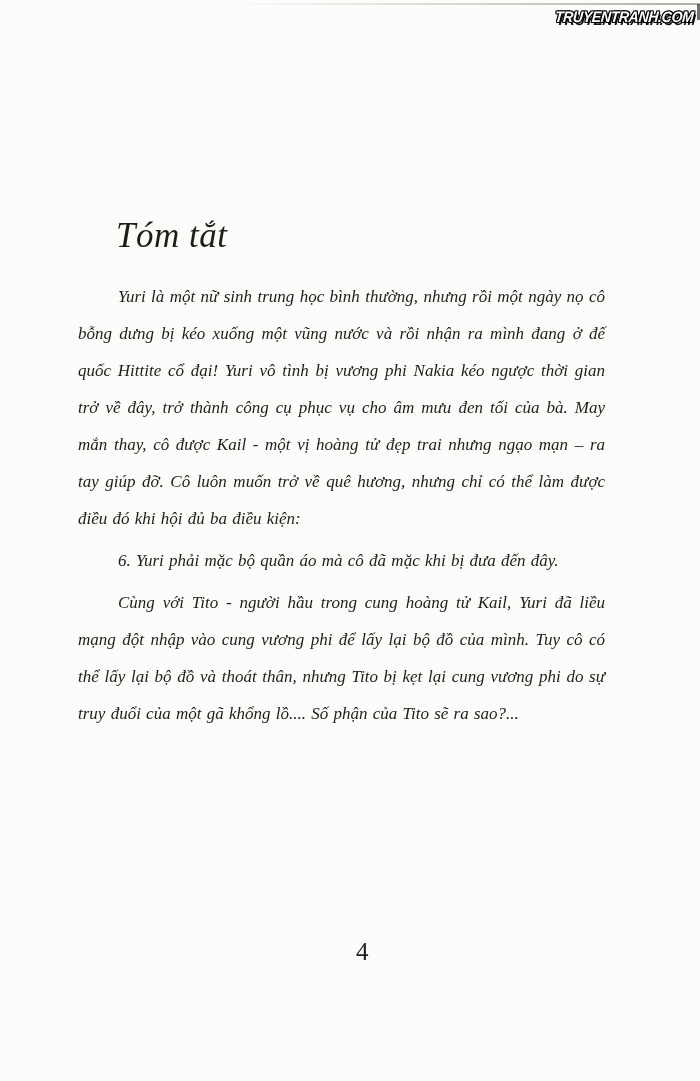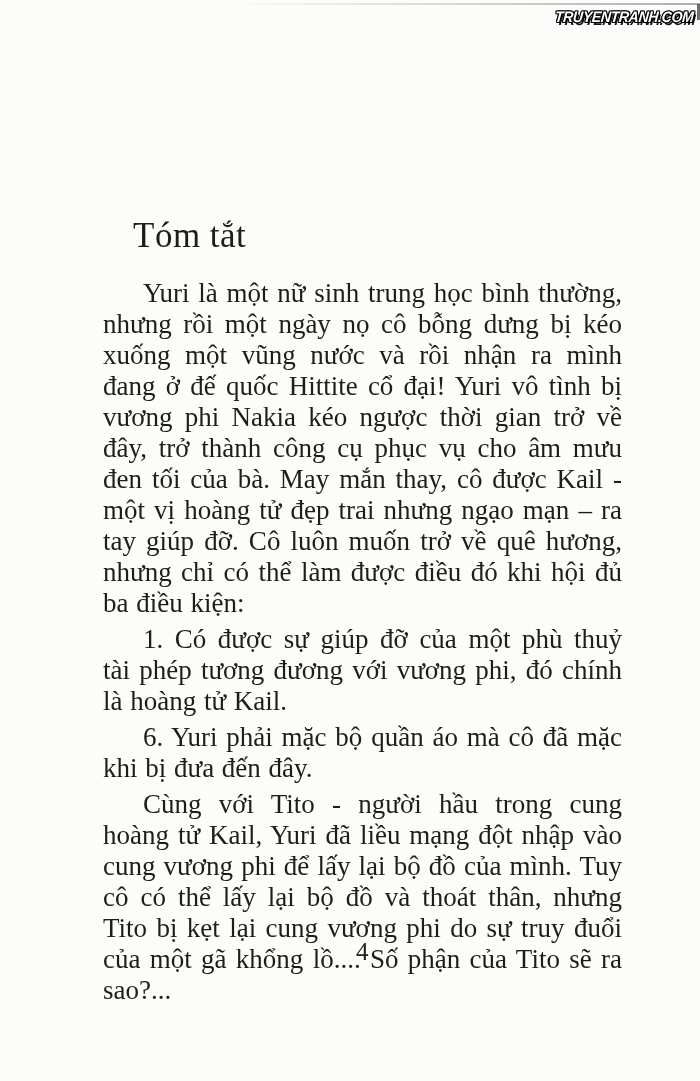--- a/index.html
+++ b/index.html
@@ -35,36 +35,37 @@
     letter-spacing: -0.3px;
     color: #ffffff;
     transform: skewX(-5deg) scaleY(1.08);
     text-shadow:
       1px 0 0 #000, -1px 0 0 #000, 0 1px 0 #000, 0 -1px 0 #000,
       1px 1px 0 #000, -1px -1px 0 #000, 1px -1px 0 #000, -1px 1px 0 #000,
       2px 2px 0 #141414;
   }
   .content {
     position: absolute;
-    left: 95px;
+    left: 78px;
     top: 214px;
     width: 527px;
+    font-style: italic;
   }
   .title {
     margin: 0 0 20px 0;
     padding-left: 38px;
     font-size: 35px;
     font-weight: 400;
     letter-spacing: 0.5px;
     line-height: 44px;
   }
   .para {
-    margin: 0 0 5px 8px;
-    font-size: 27px;
-    line-height: 31px;
+    margin: 0 0 5px 0;
+    font-size: 17px;
+    line-height: 37px;
     text-align: justify;
     text-indent: 40px;
     word-spacing: 1px;
   }
   .page-number {
     position: absolute;
     top: 938px;
     left: 356px;
     font-size: 25px;
     color: #242220;
@@ -78,21 +79,20 @@
   <div class="scan-top-line"></div>
   <div class="scan-edge-mark"></div>
 
   <div class="watermark">TRUYENTRANH.COM</div>
 
   <div class="content">
     <h1 class="title">Tóm tắt</h1>
 
     <p class="para">Yuri là một nữ sinh trung học bình thường, nhưng rồi một ngày nọ cô bỗng dưng bị kéo xuống một vũng nước và rồi nhận ra mình đang ở đế quốc Hittite cổ đại! Yuri vô tình bị vương phi Nakia kéo ngược thời gian trở về đây, trở thành công cụ phục vụ cho âm mưu đen tối của bà. May mắn thay, cô được Kail - một vị hoàng tử đẹp trai nhưng ngạo mạn – ra tay giúp đỡ. Cô luôn muốn trở về quê hương, nhưng chỉ có thể làm được điều đó khi hội đủ ba điều kiện:</p>
 
-    <p class="para">1. Có được sự giúp đỡ của một phù thuỷ tài phép tương đương với vương phi, đó chính là hoàng tử Kail.</p>
 
 
     <p class="para">6. Yuri phải mặc bộ quần áo mà cô đã mặc khi bị đưa đến đây.</p>
 
     <p class="para">Cùng với Tito - người hầu trong cung hoàng tử Kail, Yuri đã liều mạng đột nhập vào cung vương phi để lấy lại bộ đồ của mình. Tuy cô có thể lấy lại bộ đồ và thoát thân, nhưng Tito bị kẹt lại cung vương phi do sự truy đuổi của một gã khổng lồ.... Số phận của Tito sẽ ra sao?...</p>
   </div>
 
   <div class="page-number">4</div>
 
 </div>

